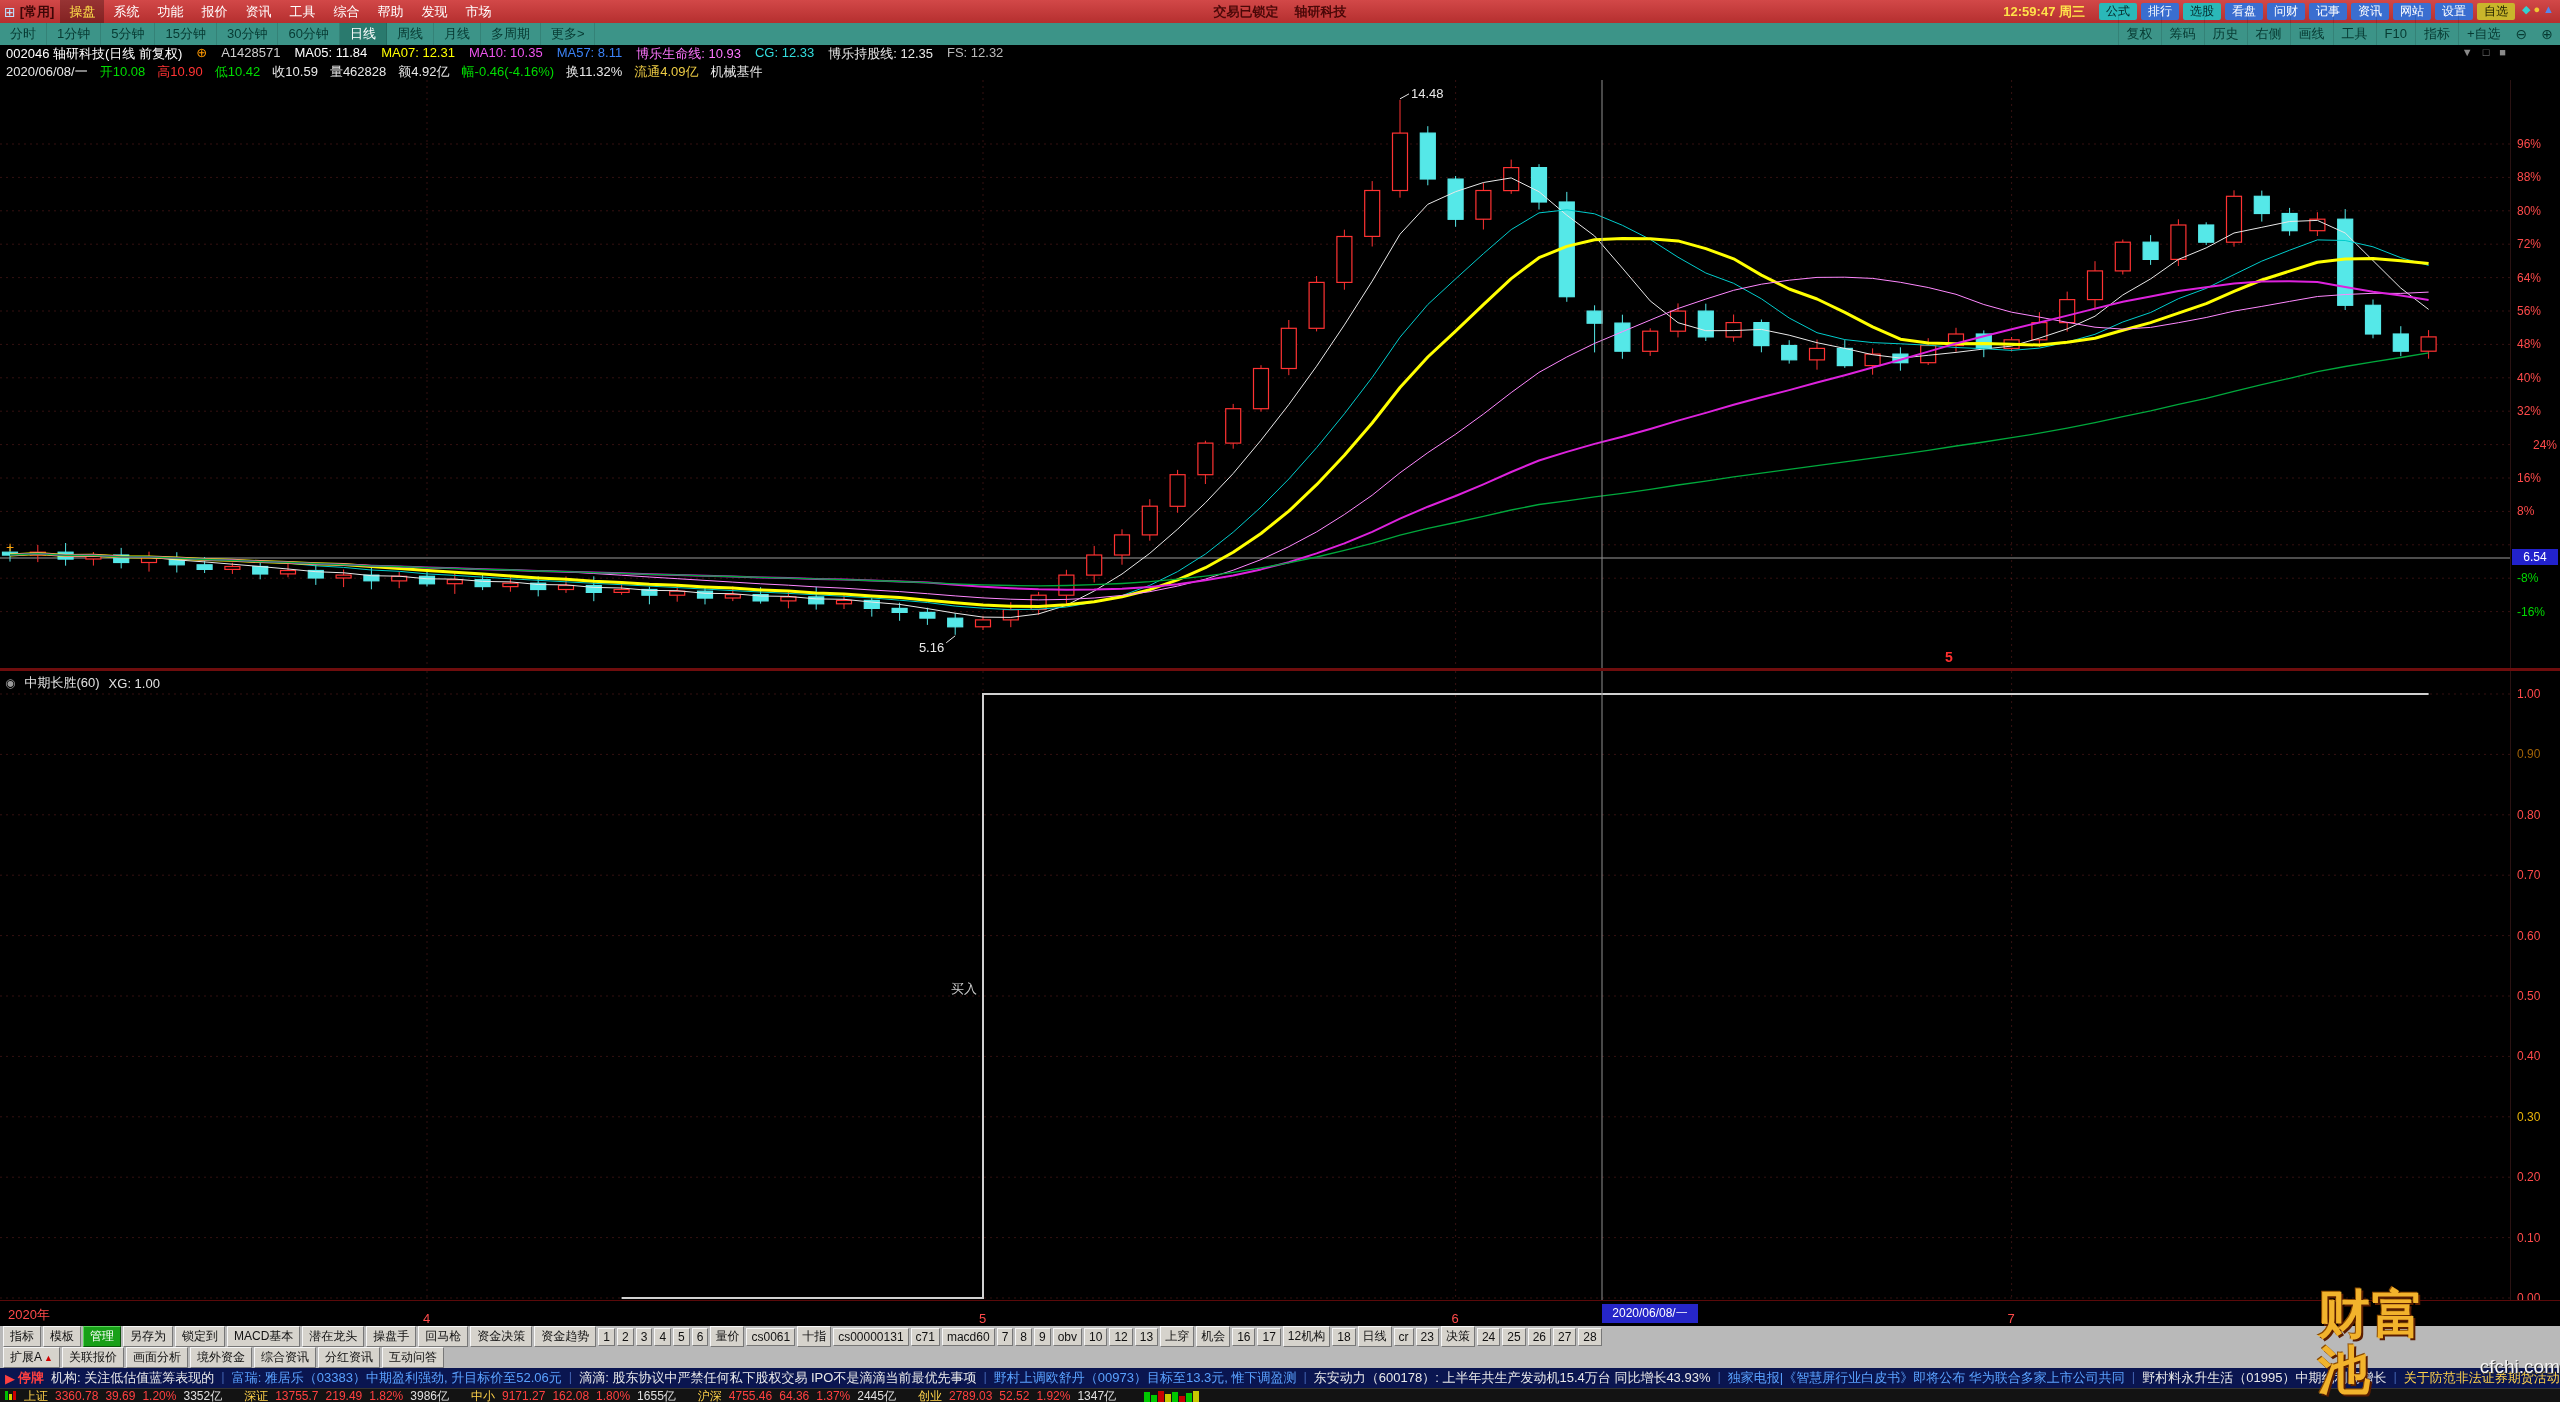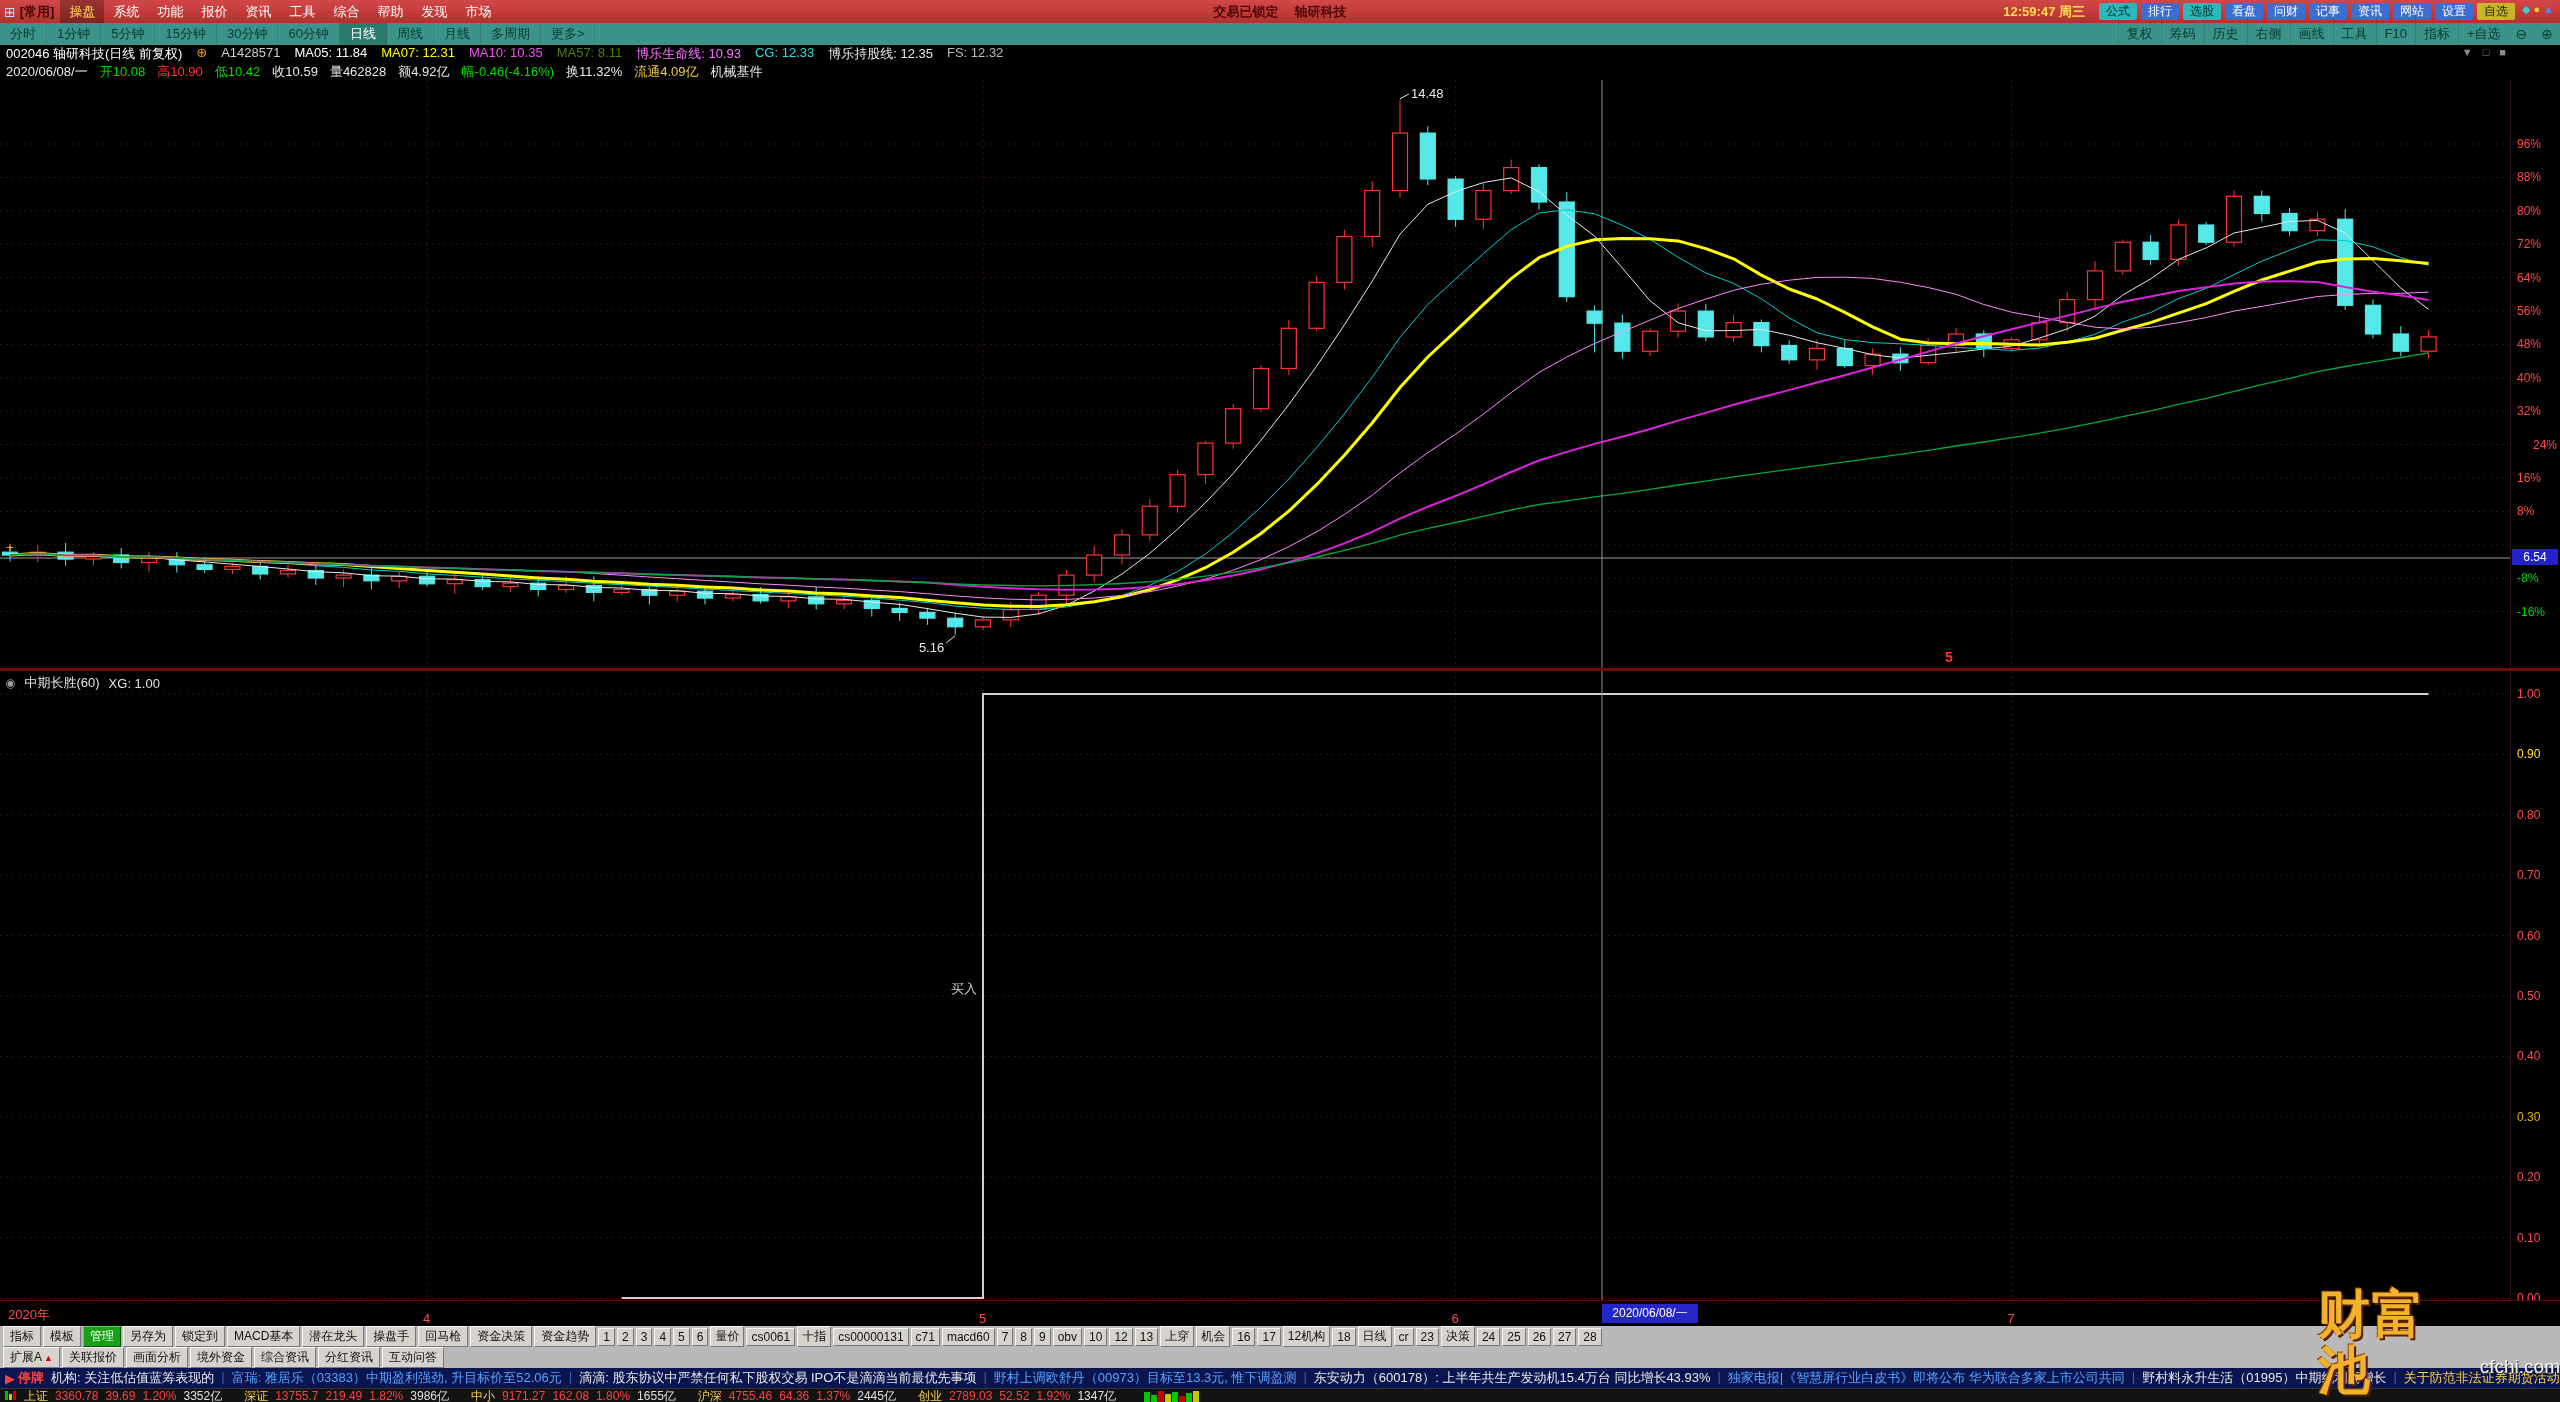--- a/index.html
+++ b/index.html
@@ -151,21 +151,21 @@
   </div>
 
   <div class="row infoline">
     <span style="display:flex;gap:14px;">
         <span style="color: rgb(255, 255, 255);">002046 轴研科技(日线 前复权)</span>
         <span style="color: rgb(255, 153, 0);">⊕</span>
         <span style="color: rgb(207, 207, 207);">A1428571</span>
         <span style="color: rgb(255, 255, 255);">MA05: 11.84</span>
         <span style="color: rgb(255, 255, 0);">MA07: 12.31</span>
         <span style="color: rgb(238, 85, 238);">MA10: 10.35</span>
-        <span style="color: #4d7c0f;">MA57: 8.11</span>
+        <span style="color: #3b82f6;">MA57: 8.11</span>
         <span style="color: rgb(255, 119, 255);">博乐生命线: 10.93</span>
         <span style="color: rgb(51, 221, 221);">CG: 12.33</span>
         <span style="color: rgb(232, 232, 232);">博乐持股线: 12.35</span>
         <span style="color: rgb(187, 187, 187);">FS: 12.32</span>
       </span>
     <span class="paneicons">
         <span>▼</span>
         <span>□</span>
         <span>■</span>
       </span>
@@ -439,21 +439,21 @@
         <line x1="427.0" y1="0" x2="427.0" y2="629" class="grid"></line>
         <line x1="983.0" y1="0" x2="983.0" y2="629" class="grid"></line>
         <line x1="1455.6" y1="0" x2="1455.6" y2="629" class="grid"></line>
         <line x1="2011.6" y1="0" x2="2011.6" y2="629" class="grid"></line>
         <polyline points="621.6,627 983,627 983,23 2428.6,23" fill="none" stroke="#d0d0d0" stroke-width="2"></polyline>
         <text x="977" y="322" fill="#cccccc" font-size="13" text-anchor="end">买入</text>
         <line x1="1602" y1="0" x2="1602" y2="629" stroke="#909090" stroke-width="1"></line>
       </svg>
     <div class="axis" id="indAxis">
         <span style="top: 16px; color: rgb(255, 74, 74);">1.00</span>
-        <span style="top: 76.4px; color: #fde047;">0.90</span>
+        <span style="top: 76.4px; color: #a16207;">0.90</span>
         <span style="top: 136.8px; color: rgb(255, 74, 74);">0.80</span>
         <span style="top: 197.2px; color: rgb(255, 74, 74);">0.70</span>
         <span style="top: 257.6px; color: rgb(255, 74, 74);">0.60</span>
         <span style="top: 318px; color: rgb(255, 74, 74);">0.50</span>
         <span style="top: 378.4px; color: rgb(255, 74, 74);">0.40</span>
         <span style="top: 438.8px; color: #eab308;">0.30</span>
         <span style="top: 499.2px; color: rgb(255, 74, 74);">0.20</span>
         <span style="top: 559.6px; color: rgb(255, 74, 74);">0.10</span>
         <span style="top: 620px; color: rgb(255, 74, 74);">0.00</span>
       </div>

